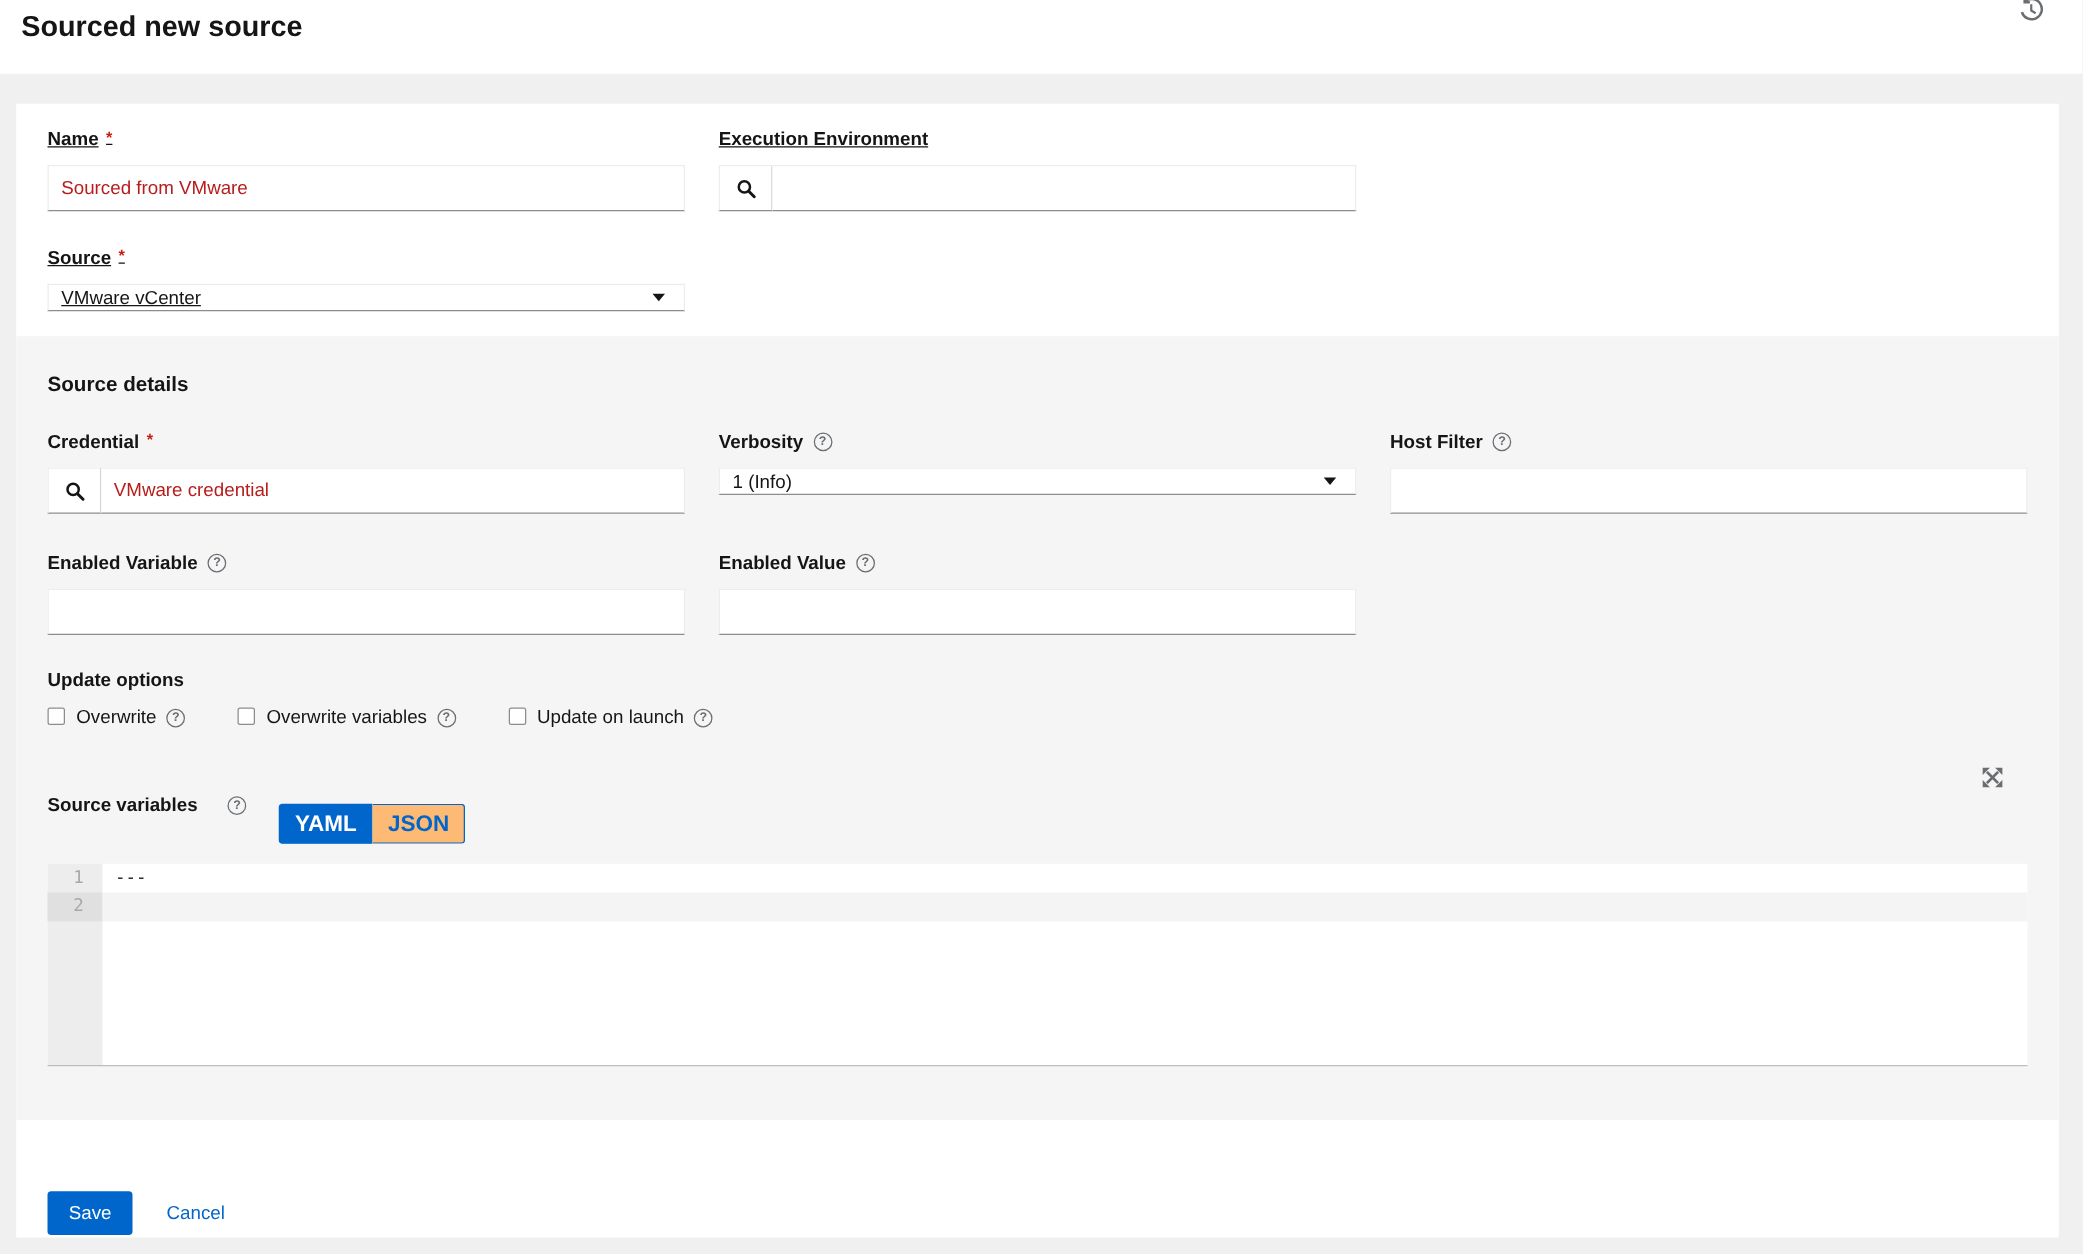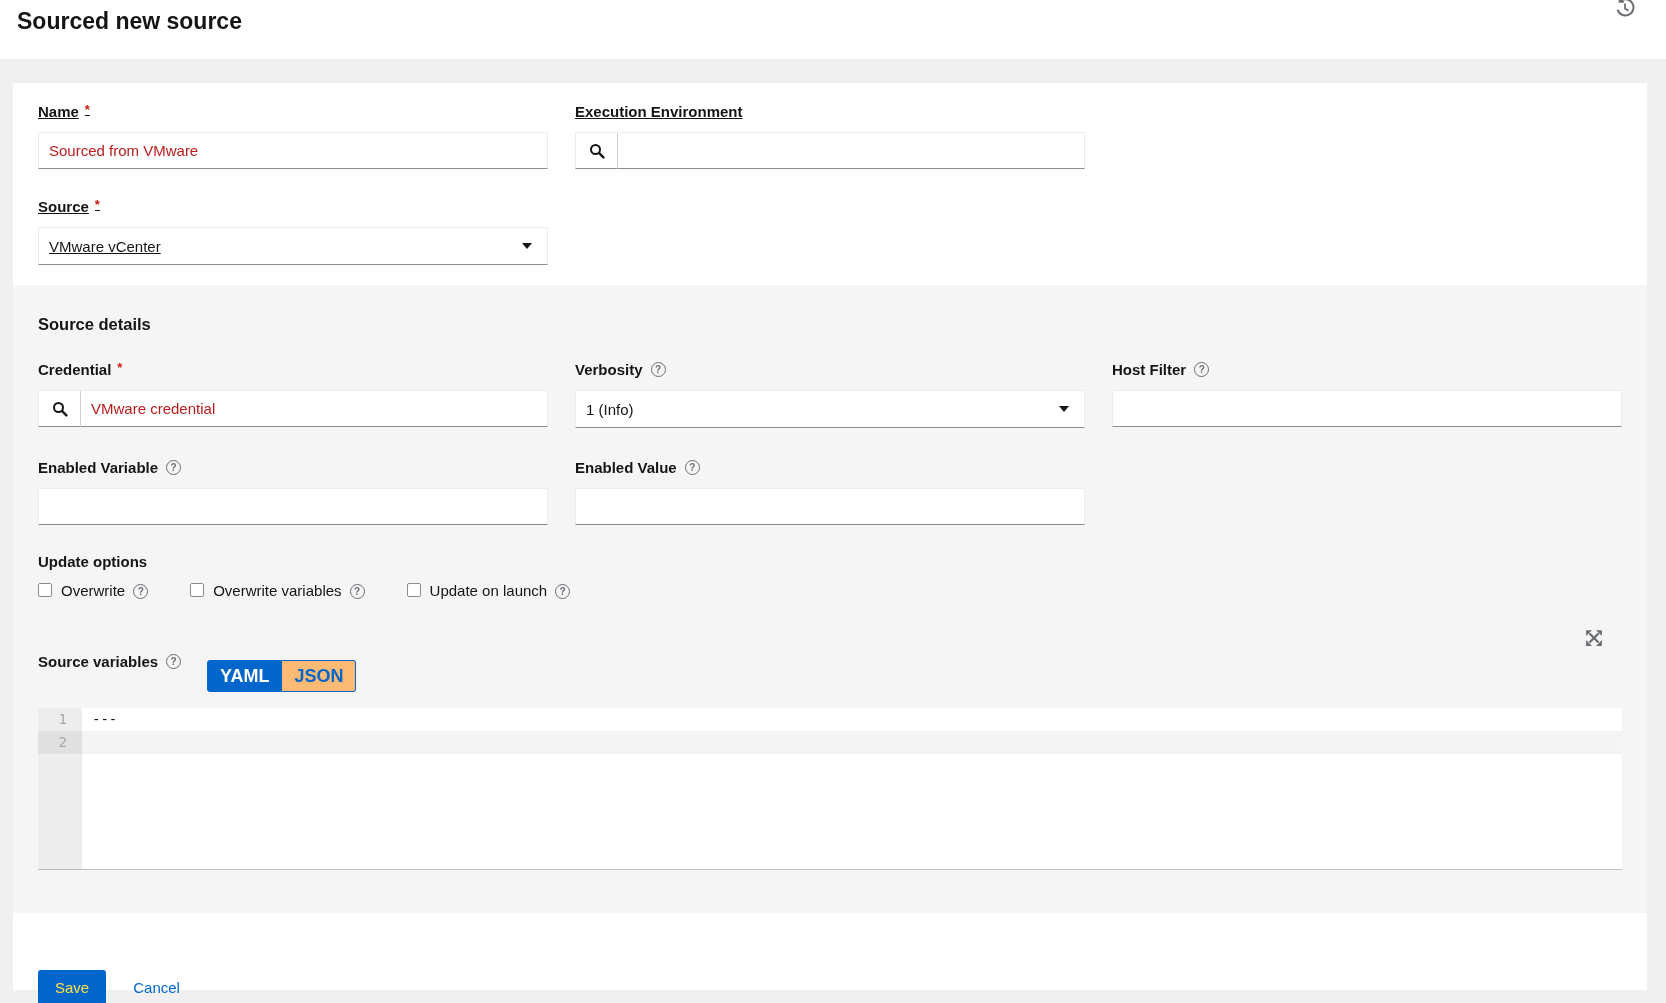--- a/index.html
+++ b/index.html
@@ -27,59 +27,59 @@
     color:#6a6e73; font-size:10px; font-weight:700; margin-left:8px; cursor:pointer;
     background:transparent; flex:none; }
   .pf-input { width:100%; height:37px; background:#fff;
     border:1px solid #ededed; border-bottom:1px solid #8a8d90;
     font:15px "Liberation Sans", sans-serif; color:#b91c1c; padding:0 10px; }
   .input-group { display:flex; }
   .search-btn { width:43px; height:37px; background:#fff; cursor:pointer;
     border:1px solid #ededed; border-bottom:1px solid #8a8d90; border-right:1px solid #d2d2d2;
     display:flex; align-items:center; justify-content:center; flex:none; }
   .input-group .pf-input { border-left:none; flex:1; }
-  .pf-select { position:relative; height:38px; background:#fff; cursor:pointer;
+  .pf-select { position:relative; height:22px; background:#fff; cursor:pointer;
     border:1px solid #ededed; border-bottom:1px solid #8a8d90;
     display:flex; align-items:center; padding:0 34px 0 10px; font-size:15px; }
   .caret { position:absolute; right:15px; top:50%; margin-top:-3px; width:0; height:0;
     border-left:5px solid transparent; border-right:5px solid transparent;
     border-top:6px solid #151515; }
   .row-source { margin-top:30px; }
   
   .details { background:#f5f5f5; padding:30px 25px 43px; position:relative; }
   .details-heading { margin:0 0 28px; font-size:16.5px; font-weight:700; }
   .row2 { margin-top:32px; }
   .update-opts { margin-top:28px; }
   .update-opts h3 { margin:0 0 12px; font-size:15px; font-weight:700; }
   .checks { display:flex; }
   .check { display:flex; align-items:flex-start; font-size:15px; margin-right:42px; }
   .check input[type=checkbox] { appearance:none; -webkit-appearance:none; width:14px; height:14px;
     border:1px solid #8a8d90; border-radius:2px; background:#fff; margin:1px 9px 0 0; cursor:pointer; }
   .check .help { margin-top:2px; }
   .srcvars-row { margin-top:32px; display:flex; align-items:center; }
-  .srcvars-row .flabel { margin-bottom:0; }
+  .srcvars-row .flabel { margin-bottom:0;gap:16px; }
   .toggle { display:flex; margin-left:26px; }
   .tbtn { height:25px; padding:15px 12px; font-size:18px; font-weight:700;
     display:flex; align-items:center; cursor:pointer; font-family:inherit;margin-top:29px; }
   .tbtn.on  { background:#0066cc; color:#fff; border:1px solid #0066cc; border-radius:3px 0 0 3px; }
   .tbtn.off { background:#fdba74; color:#0066cc; border:1px solid #0066cc; border-left:none; border-radius:0 3px 3px 0;text-align:center; }
   .expand-btn { position:absolute; top:344px; right:44px; width:18px; height:18px;
     background:none; border:none; padding:0; cursor:pointer; }
   
   .editor { margin-top:16px; height:162px; display:flex; background:#fff;
     border-bottom:1px solid #bdbdbd; font-family:"DejaVu Sans Mono", monospace; font-size:14px; }
   .gutter { width:44px; background:#ededed; flex:none; }
   .ln { height:23px; line-height:23px; text-align:right; padding-right:15px; color:#a8a8a8; }
   .ln.active { background:#e0e0e0; }
   .code { flex:1; cursor:text; }
   .cl { height:23px; line-height:23px; padding-left:10px; white-space:pre; color:#151515; }
   .cl.active { background:#f4f4f4; }
   
   .footerbar { padding:57px 25px 0; display:flex; align-items:center; }
-  .save-btn { background:#0066cc; color:#fde047; border:none; border-radius:3px;
+  .save-btn { background:#0066cc; color:#ffffff; border:none; border-radius:3px;
     font:15px "Liberation Sans", sans-serif; height:35px; padding:0 17px; cursor:pointer; }
   .cancel-link { color:#0066cc; font-size:15px; margin-left:27px; text-decoration:none; cursor:pointer; }
   svg { display:block; }
 </style>
 </head>
 <body>
 
 <div class="topbar">
   <h1>Sourced new source</h1>
   <button class="history-btn" title="">

